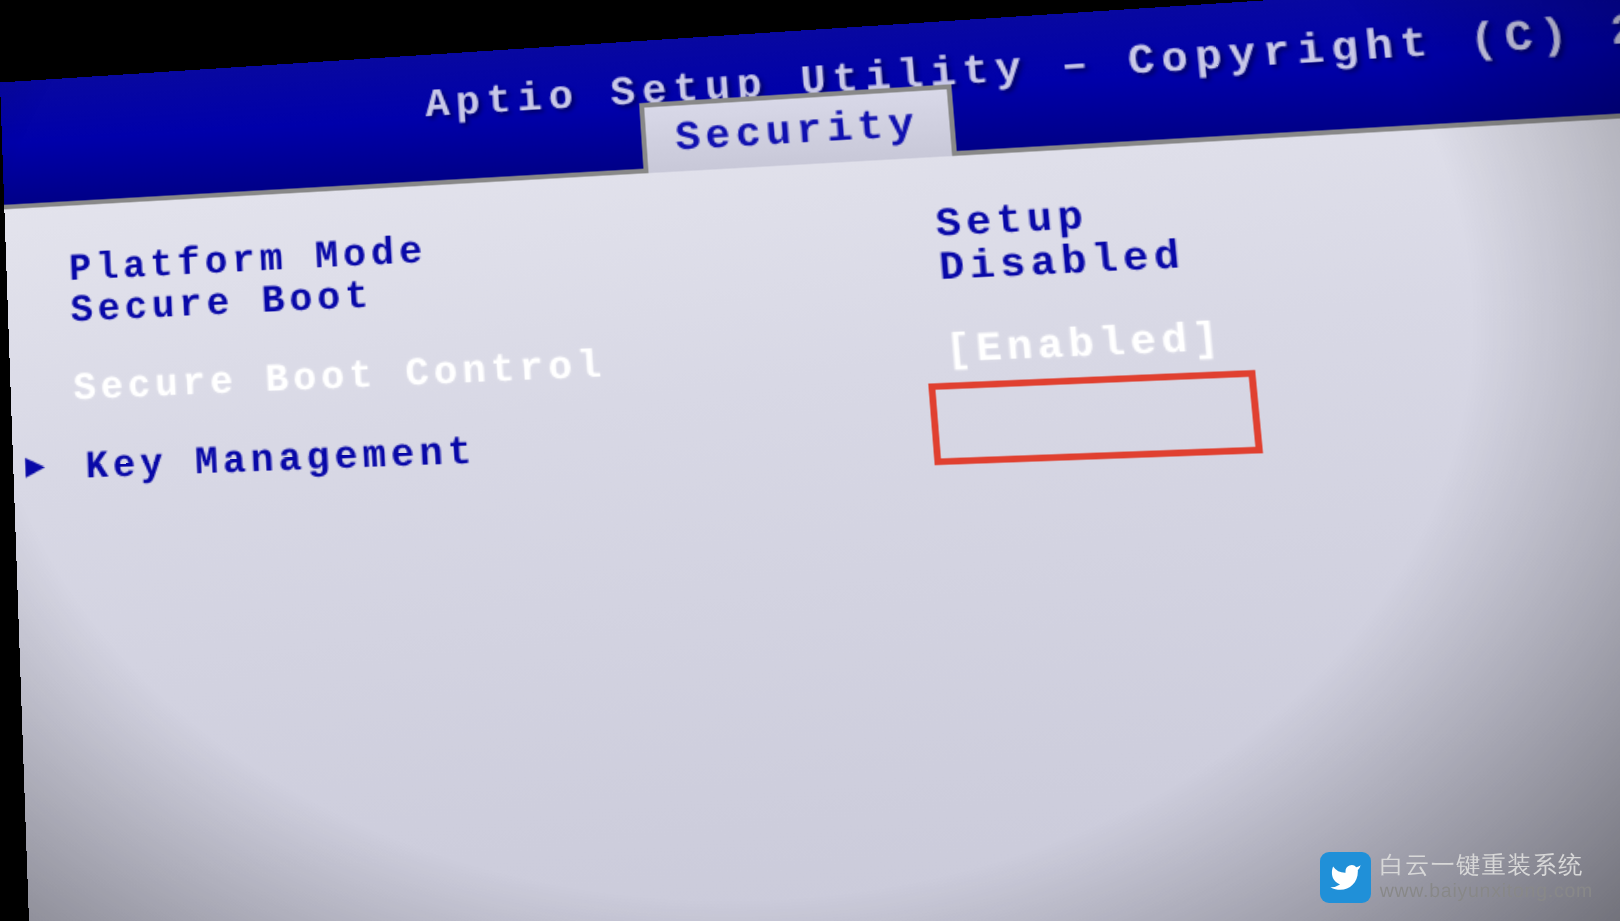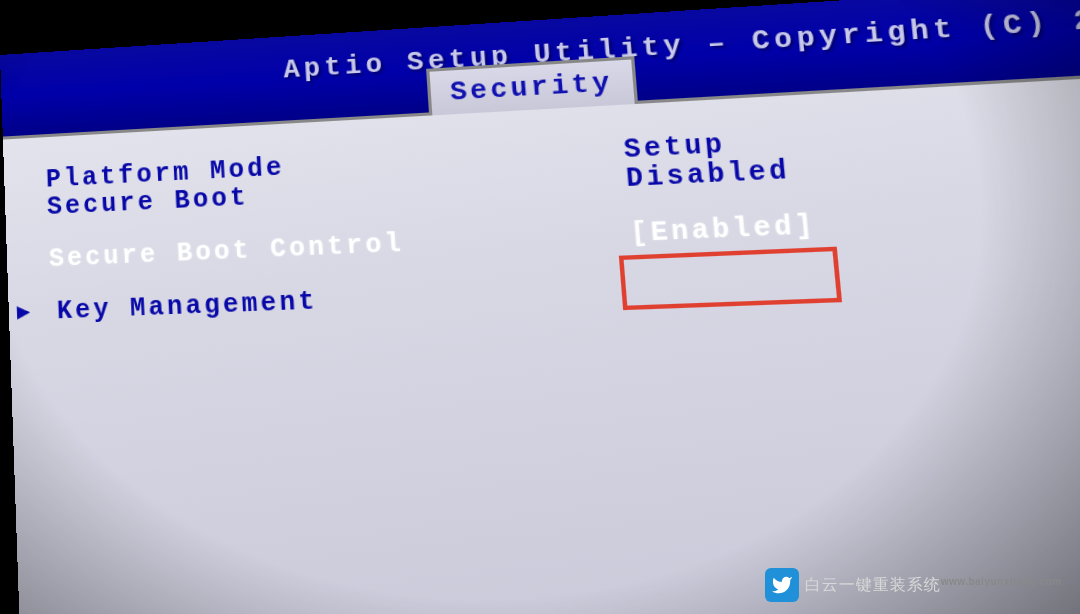--- a/index.html
+++ b/index.html
@@ -147,37 +147,37 @@
     }
     
     .watermark-icon svg {
       width: 22px;
       height: 22px;
       fill: #fff;
     }
     
     .watermark-text {
       display: flex;
-      flex-direction: row;
+      flex-direction: column;
       line-height: 1.1;
     }
     
     .watermark-main {
       color: #d8d8d8;
       font-size: 16px;
       font-family: 'Microsoft YaHei', sans-serif;
       font-weight: normal;
       letter-spacing: 1px;
     }
     
     .watermark-url {
       color: #888;
-      font-size: 10px;
+      font-size: 13px;
       font-family: Arial, sans-serif;
-      font-weight: bold;
+      font-weight: normal;
       letter-spacing: 0.5px;
     }
     
     .vignette {
       position: absolute;
       inset: 0;
       background: radial-gradient(ellipse 900px 700px at 45% 35%, transparent 0%, transparent 55%, rgba(0,0,0,0.6) 100%);
       pointer-events: none;
       z-index: 50;
     }

